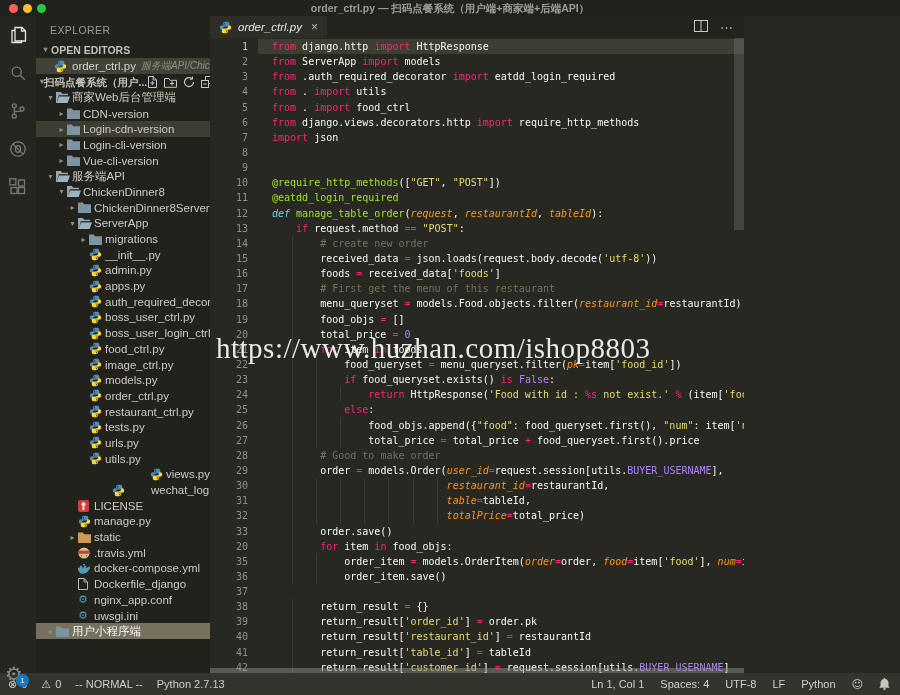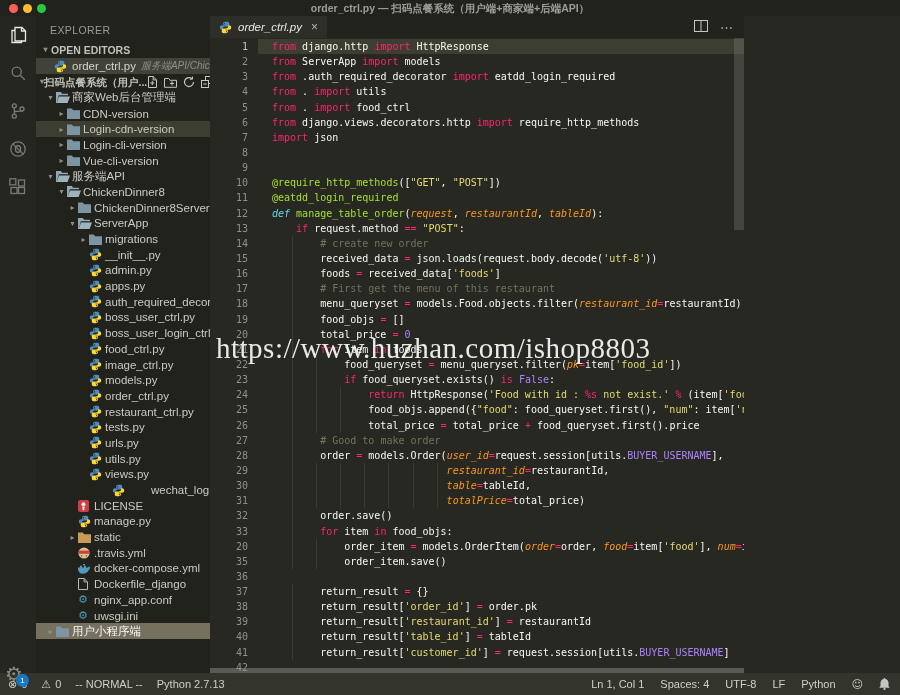--- a/index.html
+++ b/index.html
@@ -422,21 +422,21 @@
         <div class="trow" style="padding-left: 42px;">
           <span class="chev"></span>
           <span class="fic">
             <svg width="13" height="13" viewBox="0 0 16 16">
               <path fill="#4e8cbf" d="M7.9 1C6.2 1 5 1.7 5 3.1v1.5h3.1v.6H3.7C2.2 5.2 1 6.2 1 8s1.2 2.8 2.6 2.8h1.2V9.2c0-1.4 1.3-2.4 2.7-2.4h3c1.2 0 2.1-1 2.1-2.1V3.1C12.6 1.8 11.5 1 10.2 1H7.9zM6.7 2.2c.4 0 .7.3.7.7s-.3.7-.7.7-.7-.3-.7-.7.3-.7.7-.7z"></path>
               <path fill="#fdd835" d="M8.1 15c1.7 0 2.9-.7 2.9-2.1v-1.5H7.9v-.6h4.4c1.5 0 2.7-1 2.7-2.8s-1.2-2.8-2.6-2.8h-1.2v1.6c0 1.4-1.3 2.4-2.7 2.4h-3c-1.2 0-2.1 1-2.1 2.1v1.6C3.4 14.2 4.5 15 5.8 15h2.3zM9.3 13.8c-.4 0-.7-.3-.7-.7s.3-.7.7-.7.7.3.7.7-.3.7-.7.7z"></path>
             </svg>
           </span>
           <span>utils.py</span>
         </div>
-        <div class="trow" style="padding-left: 42px;">
+        <div class="trow" style="padding-left: 42px; justify-content: flex-end;">
           <span class="chev"></span>
           <span class="fic">
             <svg width="13" height="13" viewBox="0 0 16 16">
               <path fill="#4e8cbf" d="M7.9 1C6.2 1 5 1.7 5 3.1v1.5h3.1v.6H3.7C2.2 5.2 1 6.2 1 8s1.2 2.8 2.6 2.8h1.2V9.2c0-1.4 1.3-2.4 2.7-2.4h3c1.2 0 2.1-1 2.1-2.1V3.1C12.6 1.8 11.5 1 10.2 1H7.9zM6.7 2.2c.4 0 .7.3.7.7s-.3.7-.7.7-.7-.3-.7-.7.3-.7.7-.7z"></path>
               <path fill="#fdd835" d="M8.1 15c1.7 0 2.9-.7 2.9-2.1v-1.5H7.9v-.6h4.4c1.5 0 2.7-1 2.7-2.8s-1.2-2.8-2.6-2.8h-1.2v1.6c0 1.4-1.3 2.4-2.7 2.4h-3c-1.2 0-2.1 1-2.1 2.1v1.6C3.4 14.2 4.5 15 5.8 15h2.3zM9.3 13.8c-.4 0-.7-.3-.7-.7s.3-.7.7-.7.7.3.7.7-.3.7-.7.7z"></path>
             </svg>
           </span>
           <span>views.py</span>
         </div>
         <div class="trow" style="padding-left: 42px; gap: 23px;">
@@ -621,20 +621,21 @@
         <div class="crow"><i class="g" style="left: 34.0896px;"></i><span class="codetext"><span class="tk-t">        received_data </span><span class="tk-o">=</span><span class="tk-t"> json.loads(request.body.decode(</span><span class="tk-s">'utf-8'</span><span class="tk-t">))</span></span></div>
         <div class="crow"><i class="g" style="left: 34.0896px;"></i><span class="codetext"><span class="tk-t">        foods </span><span class="tk-o">=</span><span class="tk-t"> received_data[</span><span class="tk-s">'foods'</span><span class="tk-t">]</span></span></div>
         <div class="crow"><i class="g" style="left: 34.0896px;"></i><span class="codetext"><span class="tk-t">        </span><span class="tk-c"># First get the menu of this restaurant</span></span></div>
         <div class="crow"><i class="g" style="left: 34.0896px;"></i><span class="codetext"><span class="tk-t">        menu_queryset </span><span class="tk-o">=</span><span class="tk-t"> models.Food.objects.filter(</span><span class="tk-p">restaurant_id</span><span class="tk-o">=</span><span class="tk-t">restaurantId)</span></span></div>
         <div class="crow"><i class="g" style="left: 34.0896px;"></i><span class="codetext"><span class="tk-t">        food_objs </span><span class="tk-o">=</span><span class="tk-t"> []</span></span></div>
         <div class="crow"><i class="g" style="left: 34.0896px;"></i><span class="codetext"><span class="tk-t">        total_price </span><span class="tk-o">=</span><span class="tk-t"> </span><span class="tk-n">0</span></span></div>
         <div class="crow"><i class="g" style="left: 34.0896px;"></i><span class="codetext"><span class="tk-t">        </span><span class="tk-k">for</span><span class="tk-t"> item </span><span class="tk-k">in</span><span class="tk-t"> foods:</span></span></div>
         <div class="crow"><i class="g" style="left: 34.0896px;"></i><i class="g" style="left: 58.1792px;"></i><span class="codetext"><span class="tk-t">            food_queryset </span><span class="tk-o">=</span><span class="tk-t"> menu_queryset.filter(</span><span class="tk-p">pk</span><span class="tk-o">=</span><span class="tk-t">item[</span><span class="tk-s">'food_id'</span><span class="tk-t">])</span></span></div>
         <div class="crow"><i class="g" style="left: 34.0896px;"></i><i class="g" style="left: 58.1792px;"></i><span class="codetext"><span class="tk-t">            </span><span class="tk-k">if</span><span class="tk-t"> food_queryset.exists() </span><span class="tk-k">is</span><span class="tk-t"> </span><span class="tk-n">False</span><span class="tk-t">:</span></span></div>
         <div class="crow"><i class="g" style="left: 34.0896px;"></i><i class="g" style="left: 58.1792px;"></i><i class="g" style="left: 82.2688px;"></i><span class="codetext"><span class="tk-t">                </span><span class="tk-k">return</span><span class="tk-t"> HttpResponse(</span><span class="tk-s">'Food with id : </span><span class="tk-o">%s</span><span class="tk-s"> not exist.'</span><span class="tk-t"> </span><span class="tk-o">%</span><span class="tk-t"> (item[</span><span class="tk-s">'food_id'</span><span class="tk-t">]), </span><span class="tk-p">status</span></span></div>
+        <div class="crow"><i class="g" style="left: 34.0896px;"></i><i class="g" style="left: 58.1792px;"></i><span class="codetext"><span class="tk-t">            </span><span class="tk-k">else</span><span class="tk-t">:</span></span></div>
         <div class="crow"><i class="g" style="left: 34.0896px;"></i><i class="g" style="left: 58.1792px;"></i><i class="g" style="left: 82.2688px;"></i><span class="codetext"><span class="tk-t">                food_objs.append({</span><span class="tk-s">"food"</span><span class="tk-t">: food_queryset.first(), </span><span class="tk-s">"num"</span><span class="tk-t">: item[</span><span class="tk-s">'num'</span><span class="tk-t">]})</span></span></div>
         <div class="crow"><i class="g" style="left: 34.0896px;"></i><i class="g" style="left: 58.1792px;"></i><i class="g" style="left: 82.2688px;"></i><span class="codetext"><span class="tk-t">                total_price </span><span class="tk-o">=</span><span class="tk-t"> total_price </span><span class="tk-o">+</span><span class="tk-t"> food_queryset.first().price</span></span></div>
         <div class="crow"><i class="g" style="left: 34.0896px;"></i><span class="codetext"><span class="tk-t">        </span><span class="tk-c"># Good to make order</span></span></div>
         <div class="crow"><i class="g" style="left: 34.0896px;"></i><span class="codetext"><span class="tk-t">        order </span><span class="tk-o">=</span><span class="tk-t"> models.Order(</span><span class="tk-p">user_id</span><span class="tk-o">=</span><span class="tk-t">request.session[utils.</span><span class="tk-n">BUYER_USERNAME</span><span class="tk-t">],</span></span></div>
         <div class="crow"><i class="g" style="left: 34.0896px;"></i><i class="g" style="left: 58.1792px;"></i><i class="g" style="left: 82.2688px;"></i><i class="g" style="left: 106.358px;"></i><i class="g" style="left: 130.448px;"></i><i class="g" style="left: 154.538px;"></i><i class="g" style="left: 178.627px;"></i><span class="codetext"><span class="tk-t">                             </span><span class="tk-p">restaurant_id</span><span class="tk-o">=</span><span class="tk-t">restaurantId,</span></span></div>
         <div class="crow"><i class="g" style="left: 34.0896px;"></i><i class="g" style="left: 58.1792px;"></i><i class="g" style="left: 82.2688px;"></i><i class="g" style="left: 106.358px;"></i><i class="g" style="left: 130.448px;"></i><i class="g" style="left: 154.538px;"></i><i class="g" style="left: 178.627px;"></i><span class="codetext"><span class="tk-t">                             </span><span class="tk-p">table</span><span class="tk-o">=</span><span class="tk-t">tableId,</span></span></div>
         <div class="crow"><i class="g" style="left: 34.0896px;"></i><i class="g" style="left: 58.1792px;"></i><i class="g" style="left: 82.2688px;"></i><i class="g" style="left: 106.358px;"></i><i class="g" style="left: 130.448px;"></i><i class="g" style="left: 154.538px;"></i><i class="g" style="left: 178.627px;"></i><span class="codetext"><span class="tk-t">                             </span><span class="tk-p">totalPrice</span><span class="tk-o">=</span><span class="tk-t">total_price)</span></span></div>
         <div class="crow"><i class="g" style="left: 34.0896px;"></i><span class="codetext"><span class="tk-t">        order.save()</span></span></div>
         <div class="crow"><i class="g" style="left: 34.0896px;"></i><span class="codetext"><span class="tk-t">        </span><span class="tk-k">for</span><span class="tk-t"> item </span><span class="tk-k">in</span><span class="tk-t"> food_objs:</span></span></div>
         <div class="crow"><i class="g" style="left: 34.0896px;"></i><i class="g" style="left: 58.1792px;"></i><span class="codetext"><span class="tk-t">            order_item </span><span class="tk-o">=</span><span class="tk-t"> models.OrderItem(</span><span class="tk-p">order</span><span class="tk-o">=</span><span class="tk-t">order, </span><span class="tk-p">food</span><span class="tk-o">=</span><span class="tk-t">item[</span><span class="tk-s">'food'</span><span class="tk-t">], </span><span class="tk-p">num</span><span class="tk-o">=</span><span class="tk-t">item[</span><span class="tk-s">'num'</span><span class="tk-t">])</span></span></div>

